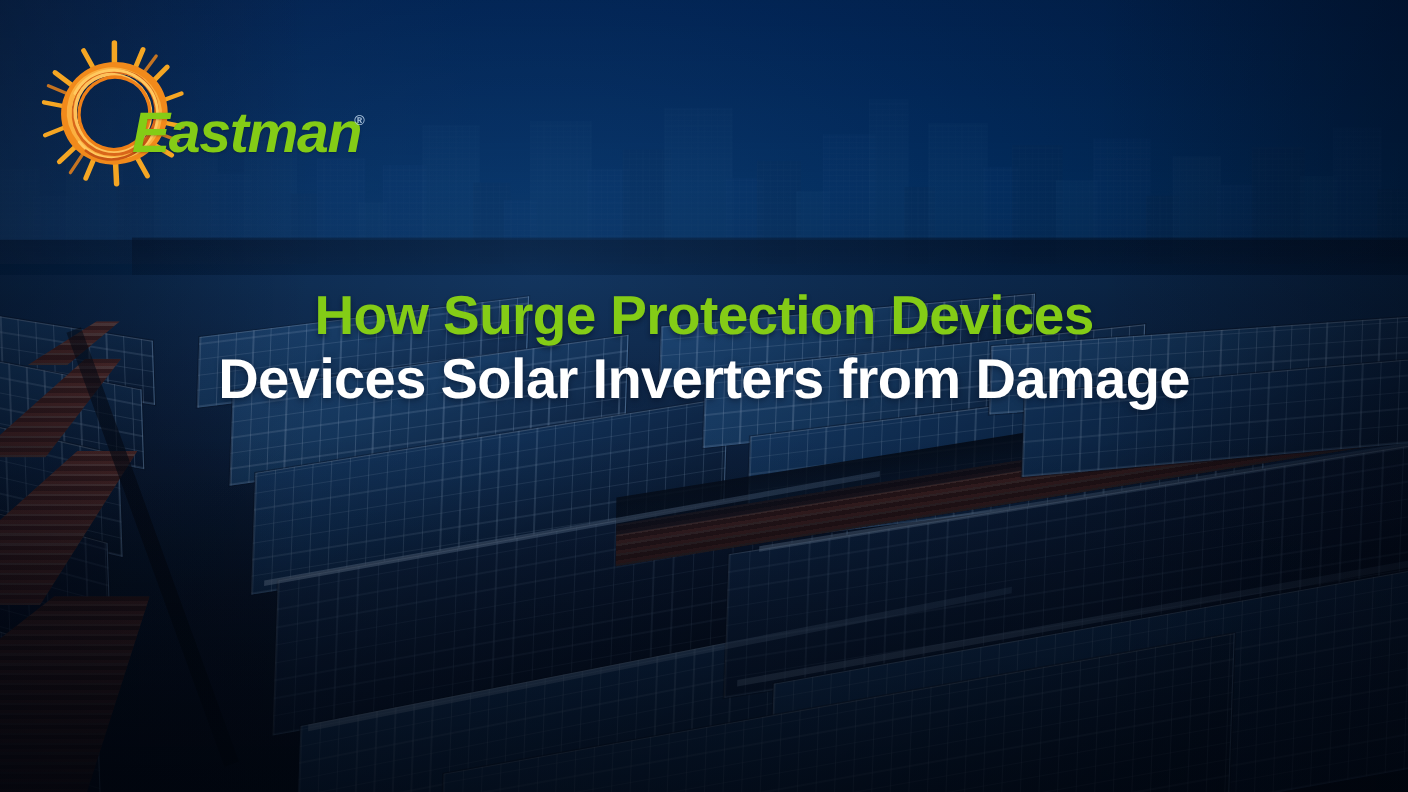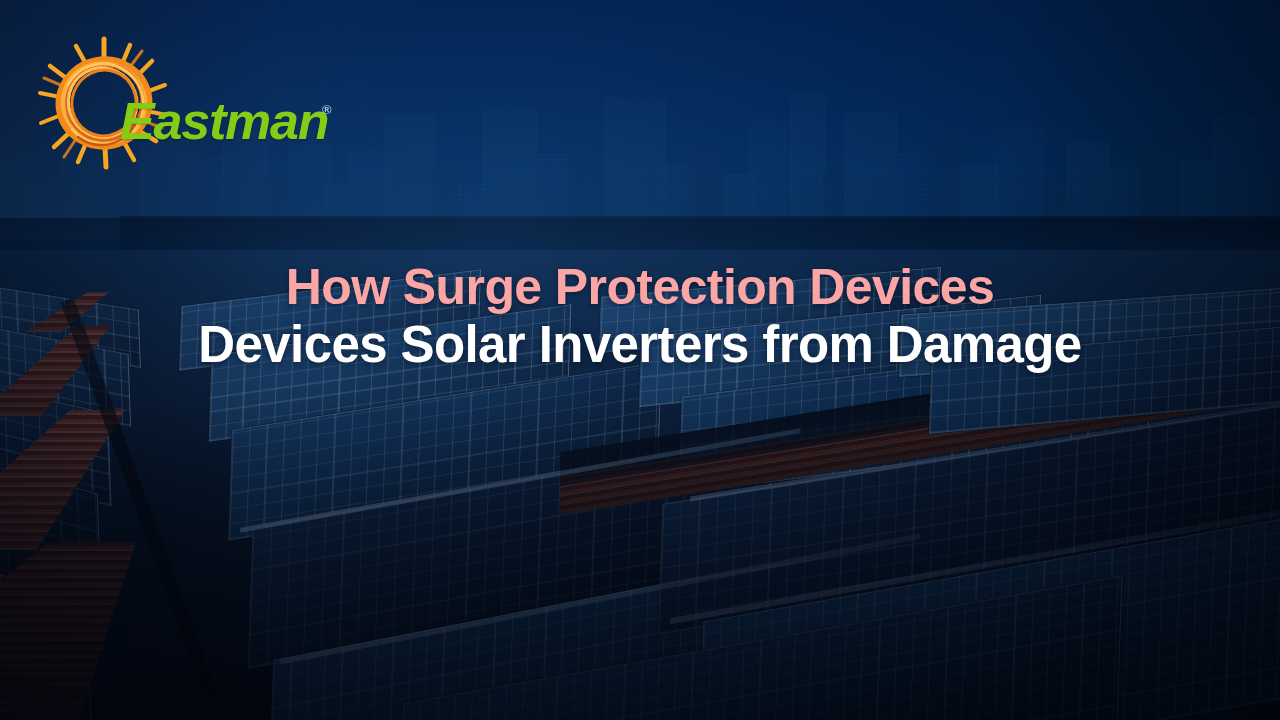--- a/index.html
+++ b/index.html
@@ -157,21 +157,21 @@
     text-align:center;
   }
   .hl-line {
     display:block;
     font-weight:bold;
     font-size:50px;
     line-height:58px;
     letter-spacing:-0.6px;
     white-space:nowrap;
   }
-  .hl-1 { color:#fca5a5; text-shadow:0 2px 5px rgba(0,10,26,.45); }
+  .hl-1 { color:#84cc16; text-shadow:0 2px 5px rgba(0,10,26,.45); }
   .hl-2 { color:#FFFFFF; font-size:51px; text-shadow:0 2px 6px rgba(0,10,26,.50); }
 </style>
 </head>
 <body>
 
 <div id="stage">
 
   <div class="sky"></div>
 
   <div class="skyline">

